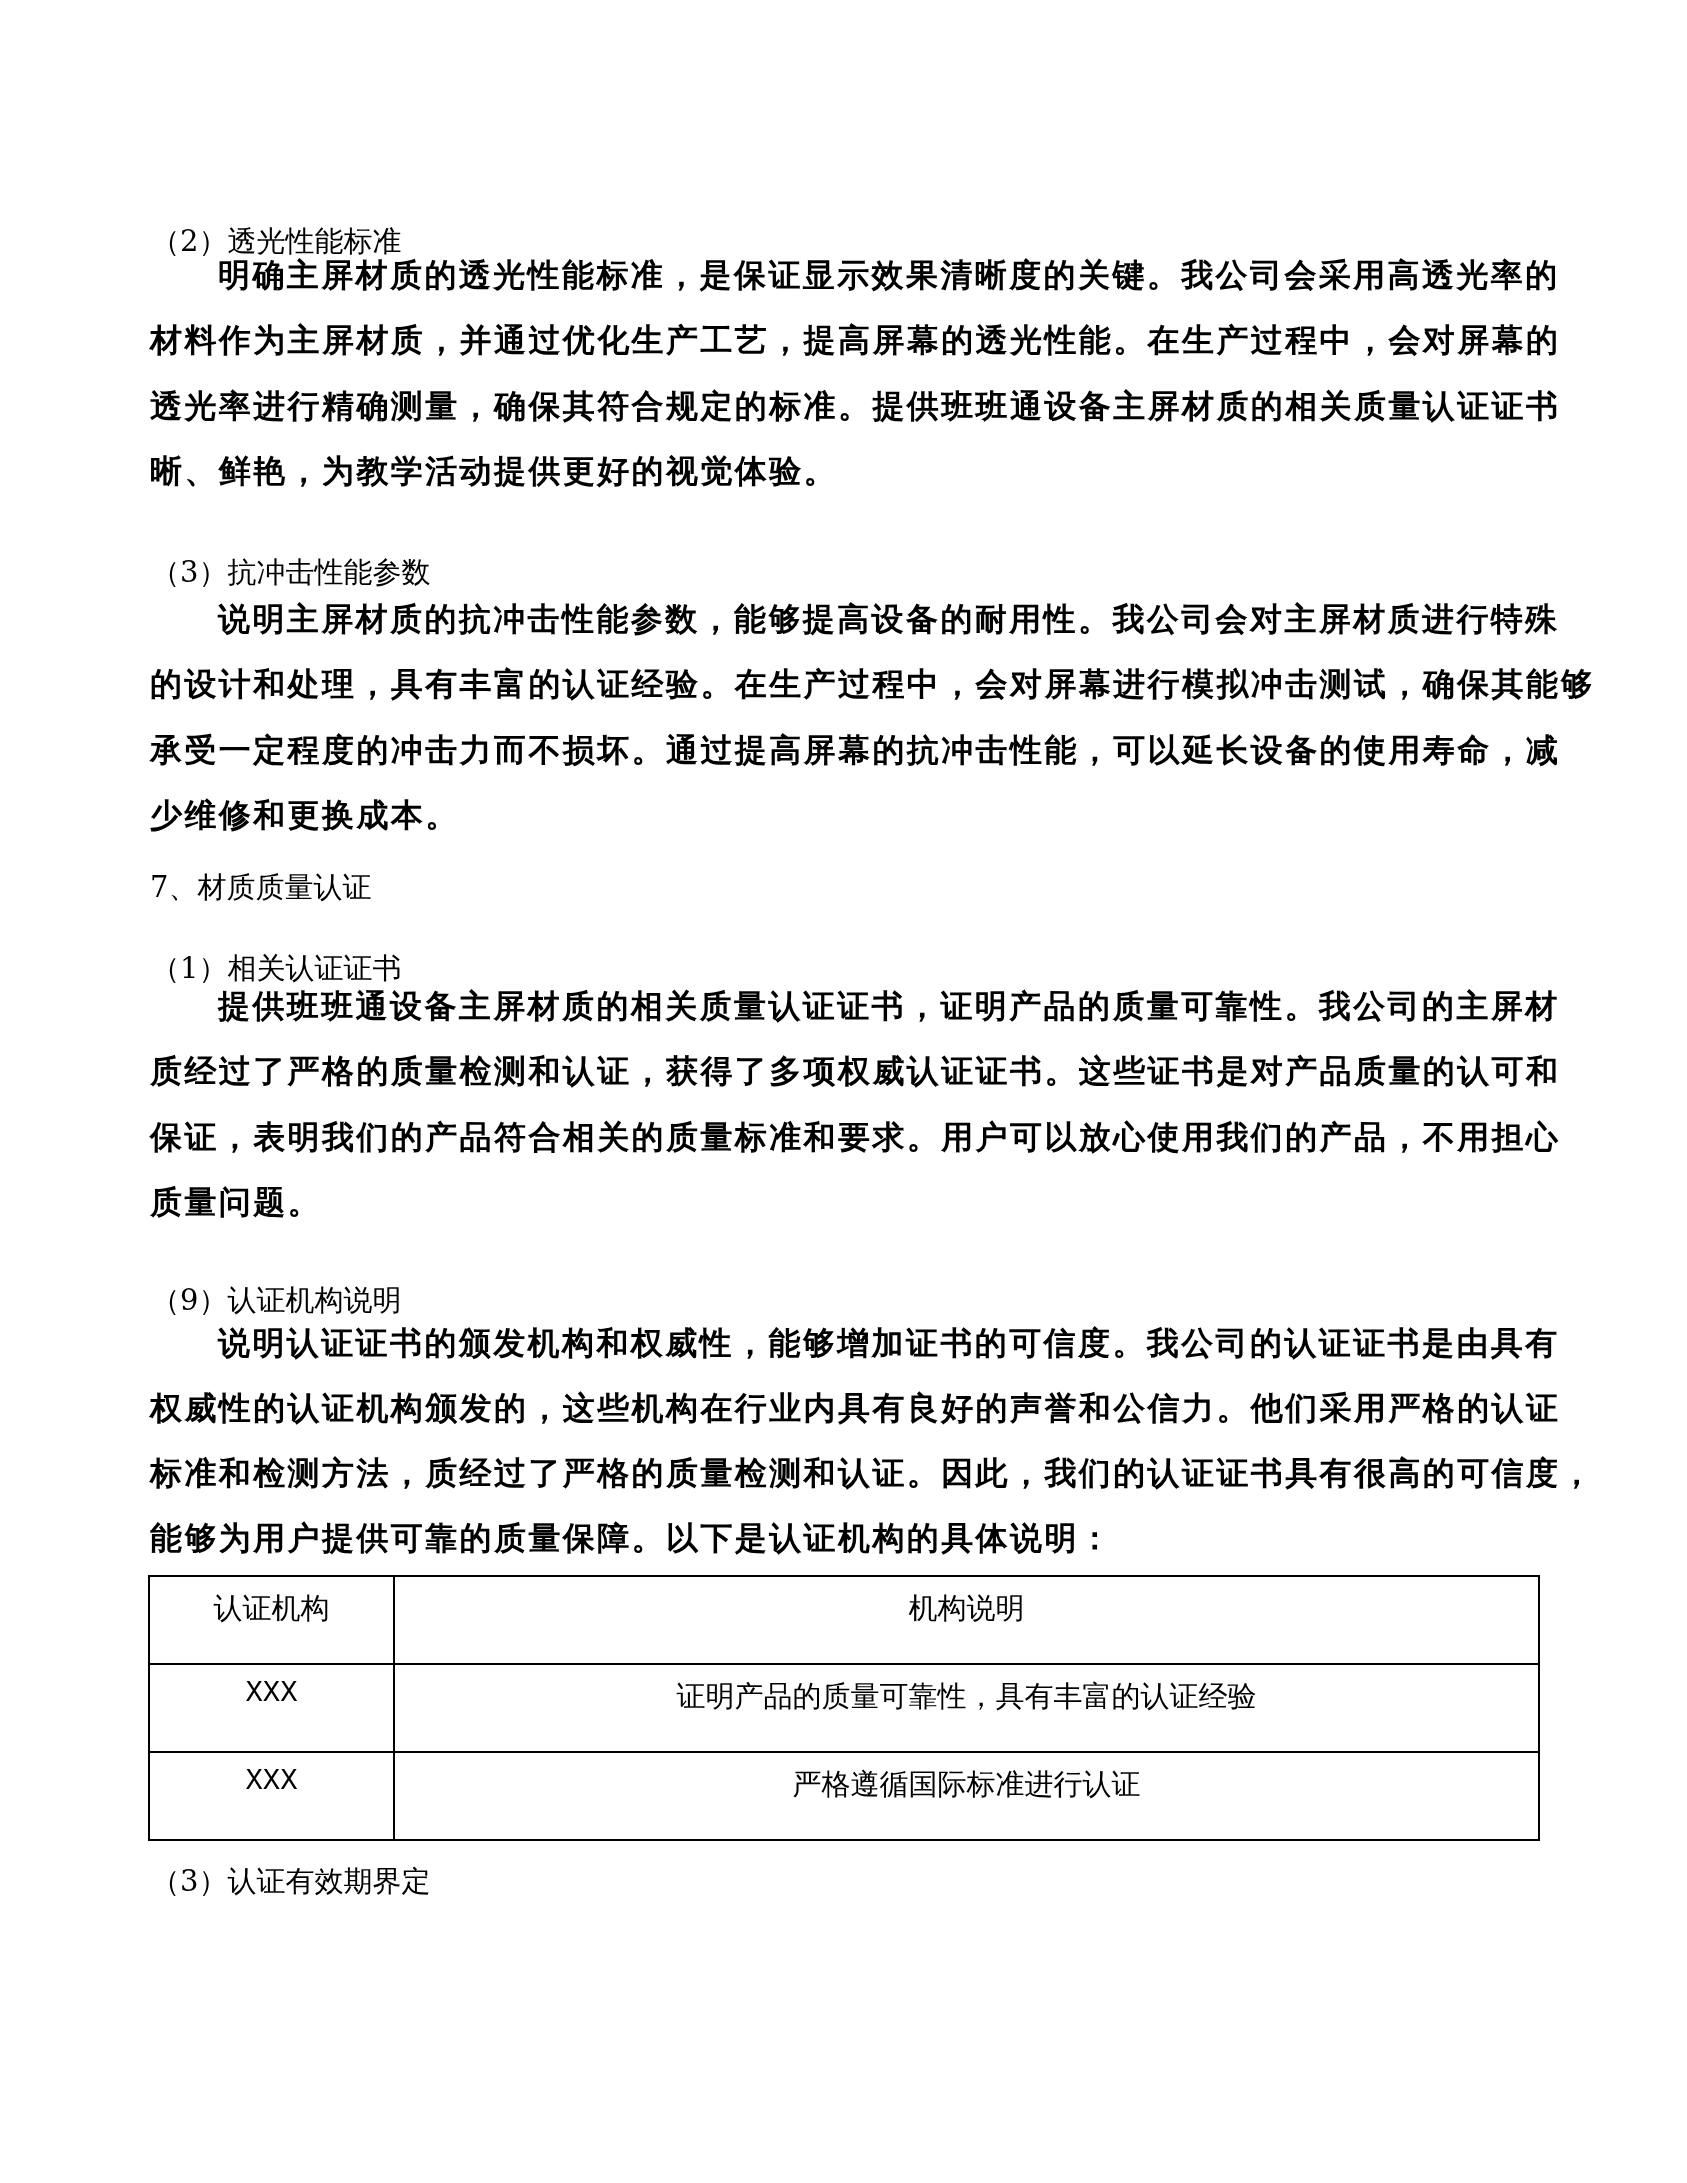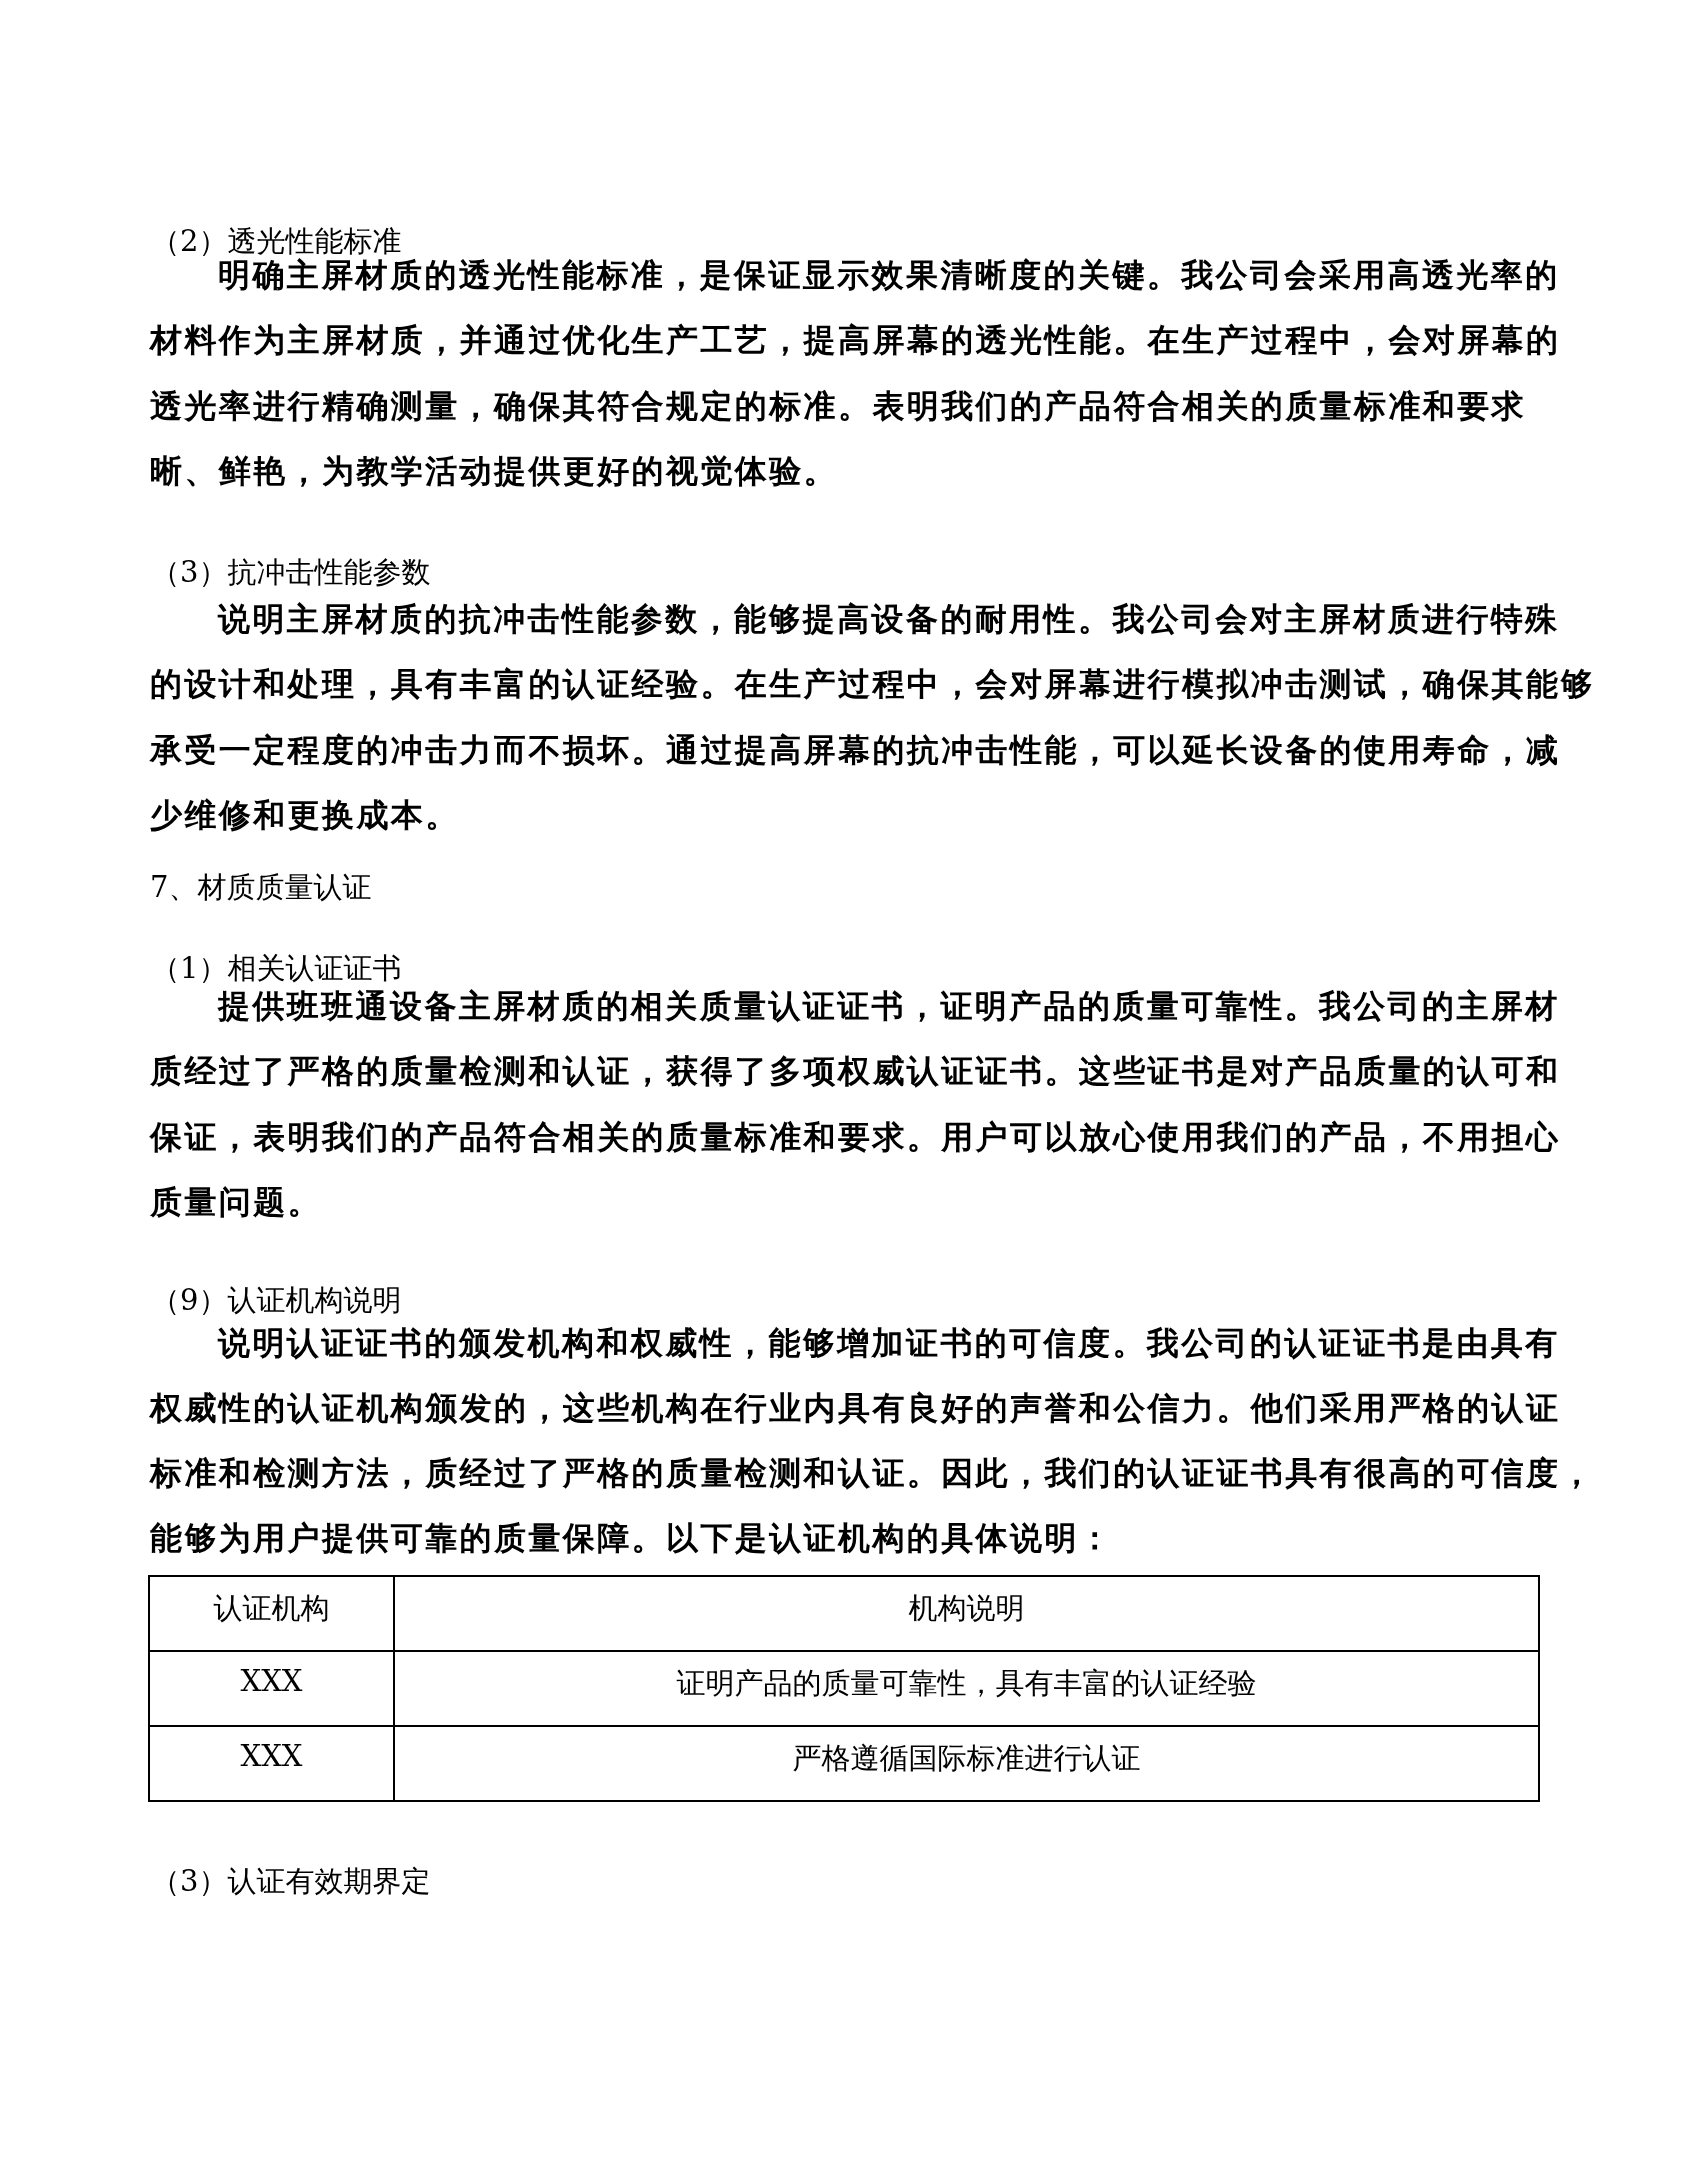--- a/index.html
+++ b/index.html
@@ -6,31 +6,31 @@
   body { width: 1687px; height: 2183px; position: relative; overflow: hidden;
          font-family: "DejaVu Serif", "Liberation Serif", serif; color: #000; }
   .line { position: absolute; left: 150px; white-space: nowrap; font-size: 30px; line-height: 40px; }
   .heading { font-size: 29px; }
   .body-line { font-size: 32px; letter-spacing: 2.4px; font-weight: bold; }
   .indent { left: 218px; }
   .hd-sub { left: 151px; margin-top: 23px; }
   table.cert-table { position: absolute; left: 148px; top: 1575px; width: 1392px;
          border-collapse: collapse; font-size: 29px; }
   table.cert-table td { border: 2px solid #000; text-align: center; vertical-align: top;
-         height: 75px; padding: 12px 6.6px 0 6.6px; box-sizing: border-box; }
+         height: 88px; padding: 12px 6.6px 0 6.6px; box-sizing: border-box; font-family: Liberation Mono, monospace; }
   table.cert-table td.c1 { width: 245px; }
   table.cert-table tr.head-row td { border-bottom-width: 2.6px; }
 </style>
 </head>
 <body>
 
 <div class="line heading hd-sub" style="top:198px">（2）透光性能标准</div>
 <div class="line body-line indent" style="top:255px">明确主屏材质的透光性能标准，是保证显示效果清晰度的关键。我公司会采用高透光率的</div>
 <div class="line body-line" style="top:320px">材料作为主屏材质，并通过优化生产工艺，提高屏幕的透光性能。在生产过程中，会对屏幕的</div>
-<div class="line body-line" style="top:386px">透光率进行精确测量，确保其符合规定的标准。表明我们的产品符合相关的质量标准和要求</div>
+<div class="line body-line" style="top:386px">透光率进行精确测量，确保其符合规定的标准。提供班班通设备主屏材质的相关质量认证证书</div>
 <div class="line body-line" style="top:451px">晰、鲜艳，为教学活动提供更好的视觉体验。</div>
 
 <div class="line heading hd-sub" style="top:529px">（3）抗冲击性能参数</div>
 <div class="line body-line indent" style="top:599px">说明主屏材质的抗冲击性能参数，能够提高设备的耐用性。我公司会对主屏材质进行特殊</div>
 <div class="line body-line" style="top:664px">的设计和处理，具有丰富的认证经验。在生产过程中，会对屏幕进行模拟冲击测试，确保其能够</div>
 <div class="line body-line" style="top:730px">承受一定程度的冲击力而不损坏。通过提高屏幕的抗冲击性能，可以延长设备的使用寿命，减</div>
 <div class="line body-line" style="top:795px">少维修和更换成本。</div>
 
 <div class="line heading" style="top:867px">7、材质质量认证</div>
 

